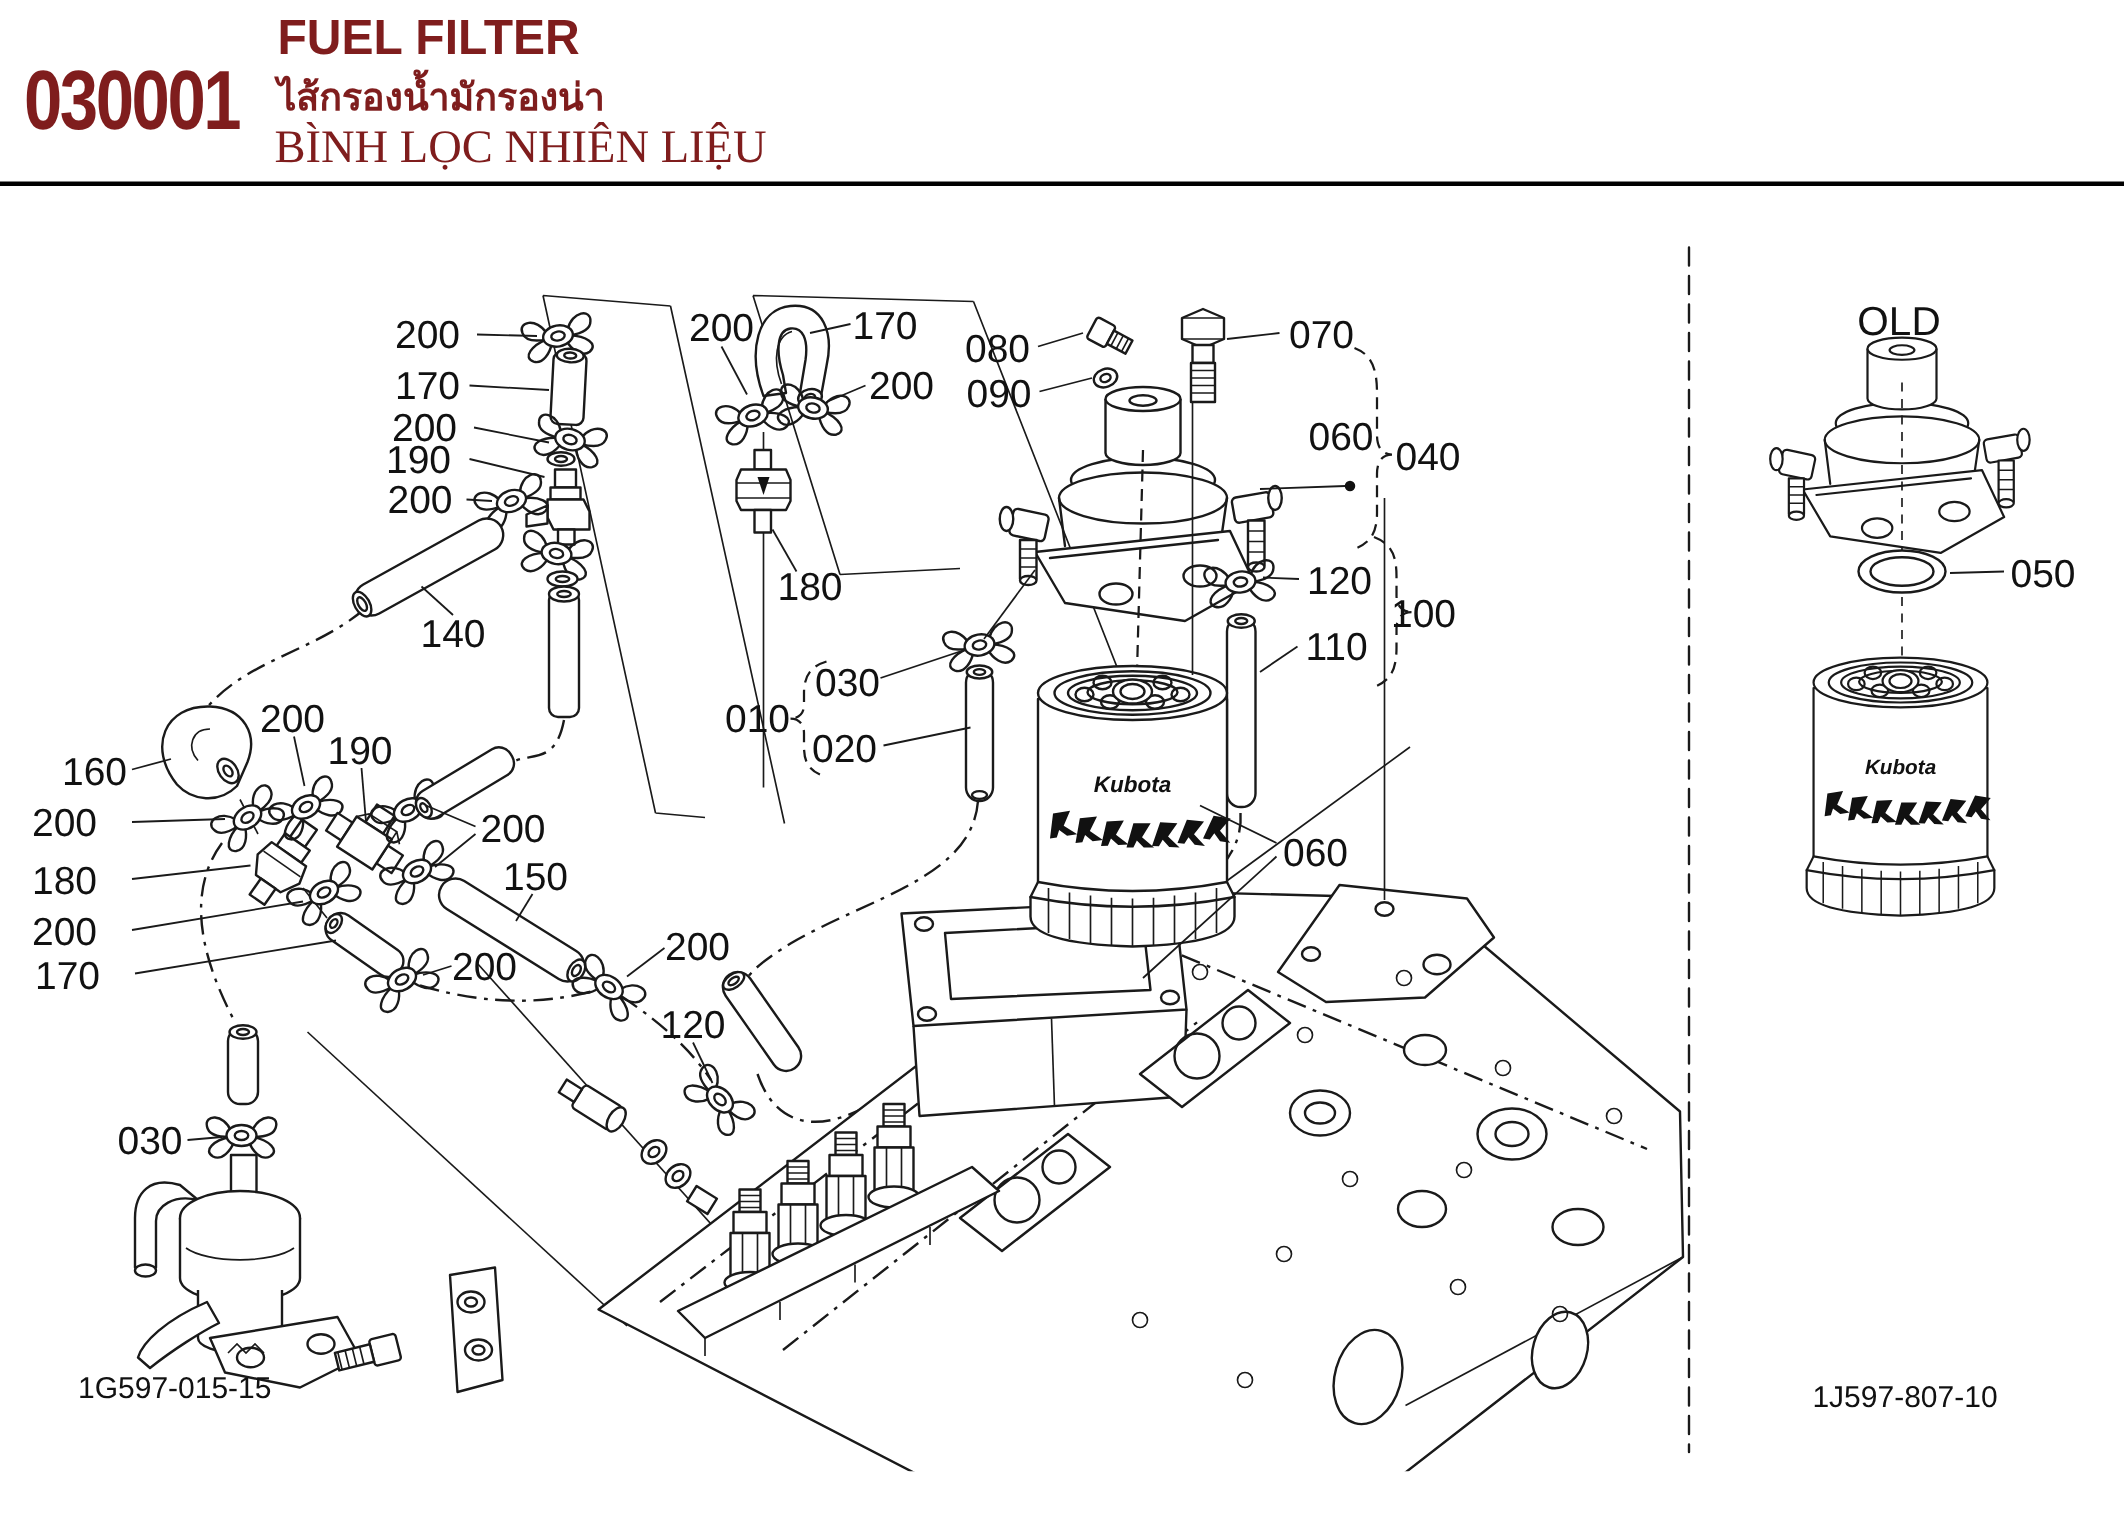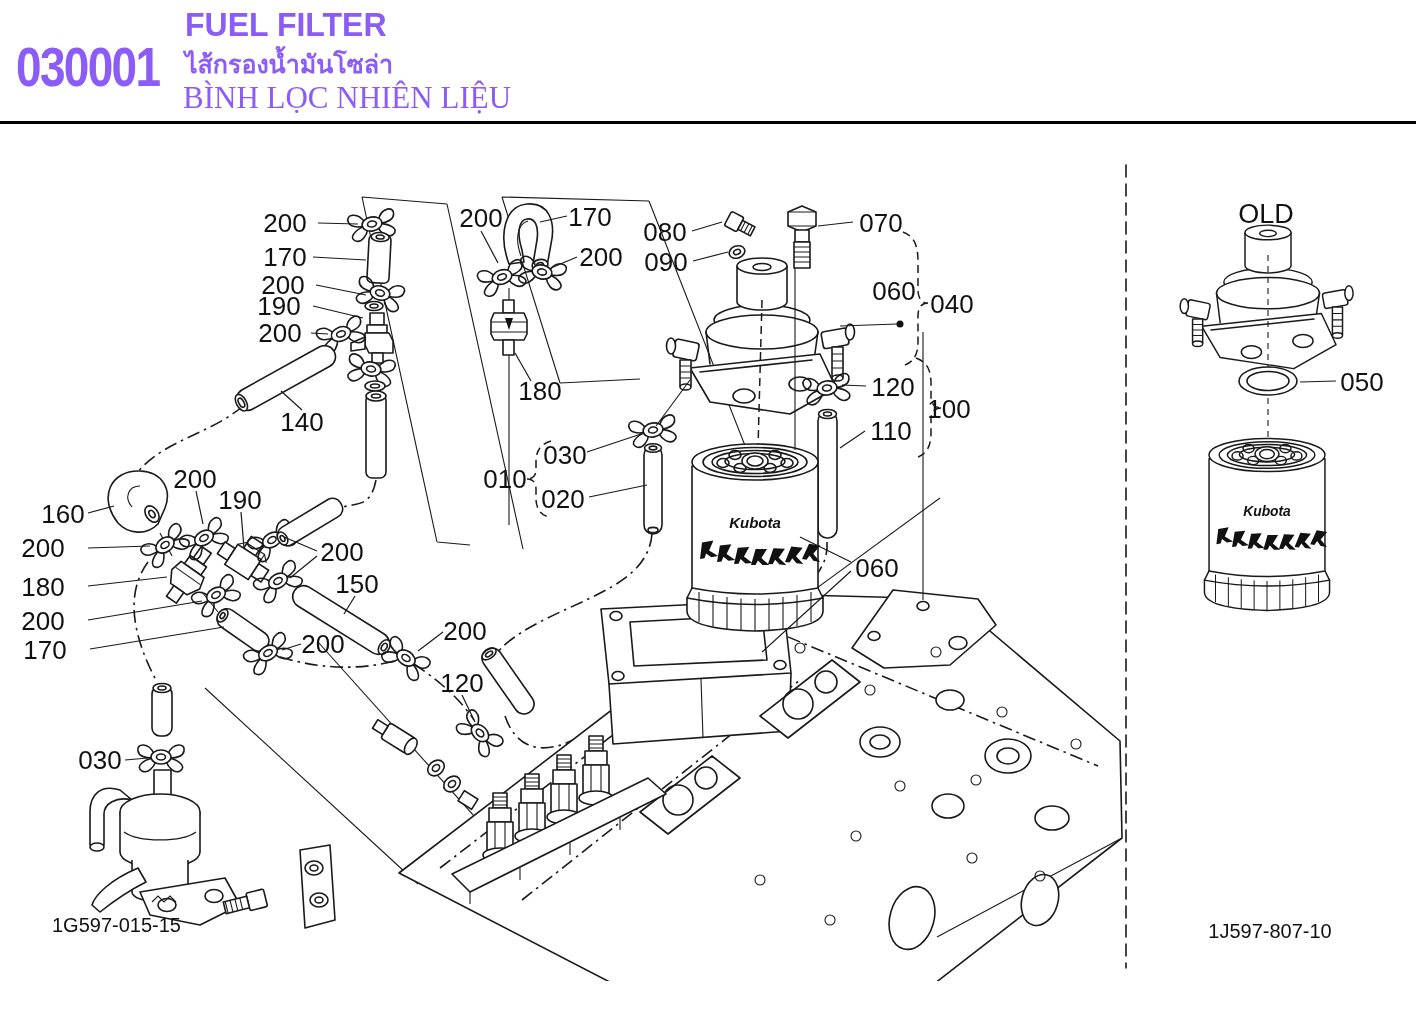--- a/index.html
+++ b/index.html
@@ -1,17 +1,17 @@
 <!DOCTYPE html>
 <html><head>
 <meta charset="utf-8">
 <style>
   html,body{margin:0;padding:0;background:#fff;}
   .page{position:relative;width:1416px;height:981px;background:#fff;overflow:hidden;
-        font-family:"Liberation Sans",sans-serif;color:#8b5cf6;}
+        font-family:"Liberation Sans",sans-serif;color:#7f1d1d;}
   .hdr-num{position:absolute;left:16px;top:34px;font-size:56px;font-weight:700;
            transform:scaleX(.82);transform-origin:left top;letter-spacing:-2px;}
   .hdr-en{position:absolute;left:185px;top:6px;font-size:33px;font-weight:700;
           transform:scaleX(.97);transform-origin:left top;}
   .hdr-th{position:absolute;left:185px;top:44px;font-size:25px;font-weight:700;}
   .hdr-vi{position:absolute;left:183px;top:80px;font-size:31px;font-weight:400;
           font-family:"Liberation Serif",serif;}
   .hdr-rule{position:absolute;left:0;top:121px;width:1416px;height:3px;background:#000;}
   .ftr{position:absolute;left:372px;top:983px;font-size:25px;white-space:nowrap;
        transform:scaleX(.98);transform-origin:left top;}
@@ -29,21 +29,21 @@
   svg .old{font:27px "Liberation Sans",sans-serif;text-anchor:middle;}
   svg .brand{font:italic 700 15px "Liberation Sans",sans-serif;text-anchor:middle;}
 </style>
 </head>
 <body>
 
 <div class="page">
 
   <div class="hdr-num">030001</div>
   <div class="hdr-en">FUEL FILTER</div>
-  <div class="hdr-th">ไส้กรองน้ำมันโซล่า</div>
+  <div class="hdr-th">ไส้กรองน้ำมักรองน่า</div>
   <div class="hdr-vi">BÌNH LỌC NHIÊN LIỆU</div>
   <div class="hdr-rule"></div>
 
   <svg class="diagram" width="1416" height="1011" viewBox="0 0 1416 1011">
 
     <defs>
 
       <g id="clampS">
         <path class="ln" d="M 7,-3 C 12,-15 25,-14 23,-6 C 22,0 14,1 8,1"></path>
         <path class="ln" d="M 8,1 C 18,3 26,10 19,14 C 13,17 7,10 5,4"></path>

